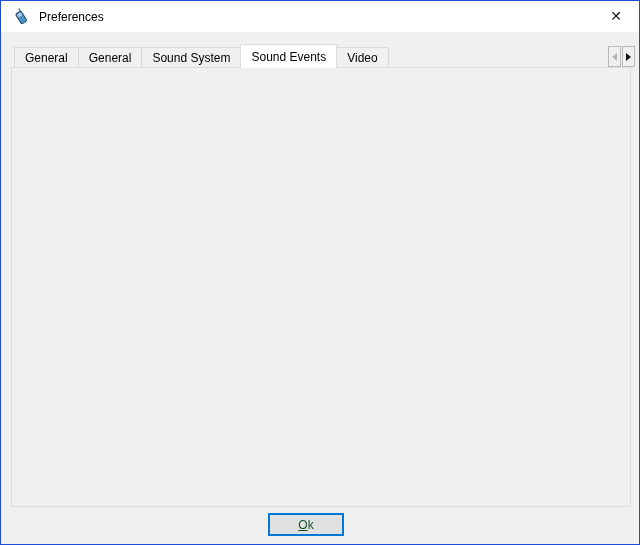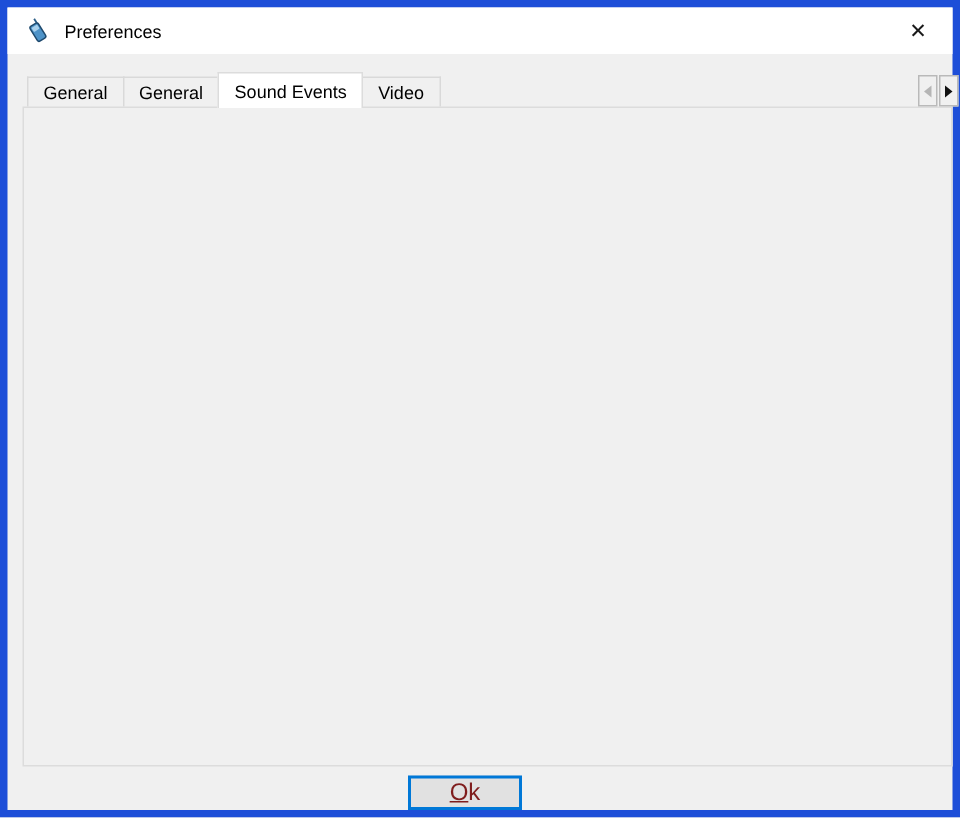--- a/index.html
+++ b/index.html
@@ -1,17 +1,17 @@
 <!DOCTYPE html>
 <html><head>
 <meta charset="utf-8">
 <style>
   html,body{margin:0;padding:0;}
   body{width:640px;height:545px;position:relative;font-family:"Liberation Sans","DejaVu Sans",sans-serif;background:#f0f0f0;overflow:hidden;}
-  #window{position:absolute;inset:0;border:5px solid #1d4ed8;box-sizing:border-box;background:#f0f0f0;}
+  #window{position:absolute;inset:0;border:1px solid #1d4ed8;box-sizing:border-box;background:#f0f0f0;}
 
   
   .titlebar{position:absolute;left:0;top:0;right:0;height:31px;background:#ffffff;display:flex;align-items:center;padding-left:11px;box-sizing:border-box;}
   .titlebar .app-icon{width:19px;height:19px;margin-right:8px;flex:0 0 auto;}
   .titlebar .title{font-size:12px;color:#000;}
   .close-btn{position:absolute;right:8px;top:3px;width:30px;height:24px;display:flex;align-items:center;justify-content:center;font-size:14px;color:#1a1a1a;cursor:pointer;background:transparent;border:none;}
 
   
   .tabstrip{position:absolute;left:13px;top:43px;width:599px;height:24px;display:flex;overflow:hidden;align-items:flex-end;}
   .tab{height:21px;line-height:21px;text-align:center;font-size:12px;color:#000;background:#f0f0f0;border:1px solid #d9d9d9;border-bottom:none;box-sizing:border-box;padding:0 10px;white-space:nowrap;margin-right:-1px;}
@@ -41,21 +41,21 @@
   .left-lbl{left:7px;}
   .right-lbl{left:251px;}
   .field{position:absolute;top:0;height:20px;border:1px solid #7a7a7a;background:#fff;box-sizing:border-box;font-family:"Liberation Sans",sans-serif;font-size:11px;color:#000;padding:0 2px;overflow:hidden;}
   .left-field{left:136px;width:78px;}
   .right-field{left:469px;width:76px;}
   .browse{position:absolute;top:0;width:22px;height:20px;background:#e4e4e4;border:1px solid #aeaeae;box-sizing:border-box;font-size:11px;line-height:10px;color:#44505c;padding:0;cursor:pointer;}
   .left-browse{left:219px;}
   .right-browse{left:552px;}
 
   
-  .btn{position:absolute;top:512px;height:23px;background:#e1e1e1;font-family:"Liberation Sans",sans-serif;font-size:16px;color:#7f1d1d;cursor:pointer;padding:0;box-sizing:border-box;}
+  .btn{position:absolute;top:512px;height:23px;background:#e1e1e1;font-family:"Liberation Sans",sans-serif;font-size:12px;color:#14532d;cursor:pointer;padding:0;box-sizing:border-box;}
   .btn .lbl-b{display:block;}
   .btn .lbl-b::first-letter{text-decoration:underline;}
   #ok-btn{left:267px;width:76px;border:2px solid #0078d7;}
   #cancel-btn{left:356px;width:70px;border:1px solid #adadad;}
 </style>
 </head>
 <body>
 
 <div id="window">
 
@@ -67,20 +67,21 @@
         <rect x="7.4" y="5.8" width="4.4" height="3.2" rx="0.6" fill="#a8d0ec"></rect>
       </g>
     </svg>
     <span class="title">Preferences</span>
     <button class="close-btn">✕</button>
   </div>
 
   <div class="tabstrip">
     <div class="tab"><span>General</span></div>
     <div class="tab"><span>General</span></div>
+    <div class="tab"><span>Sound System</span></div>
     <div class="tab active"><span>Sound Events</span></div>
     <div class="tab"><span>Video</span></div>
   </div>
   <button class="tab-scroll" id="tab-scroll-left">
       <span class="tri left"></span>
     </button>
   <button class="tab-scroll" id="tab-scroll-right">
       <span class="tri right"></span>
     </button>
 

